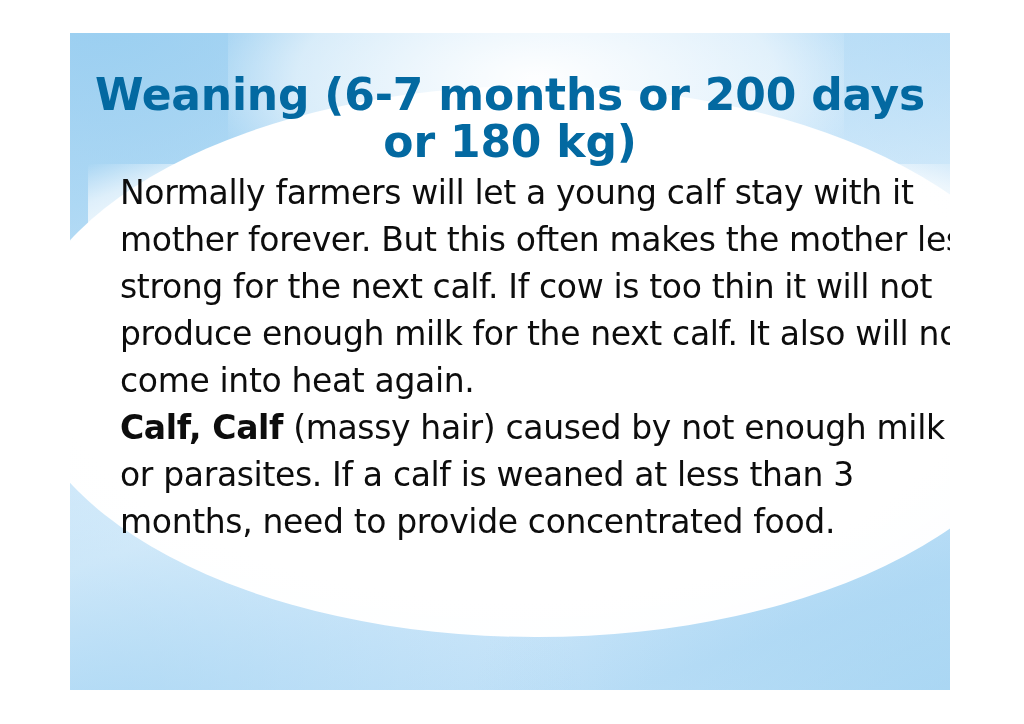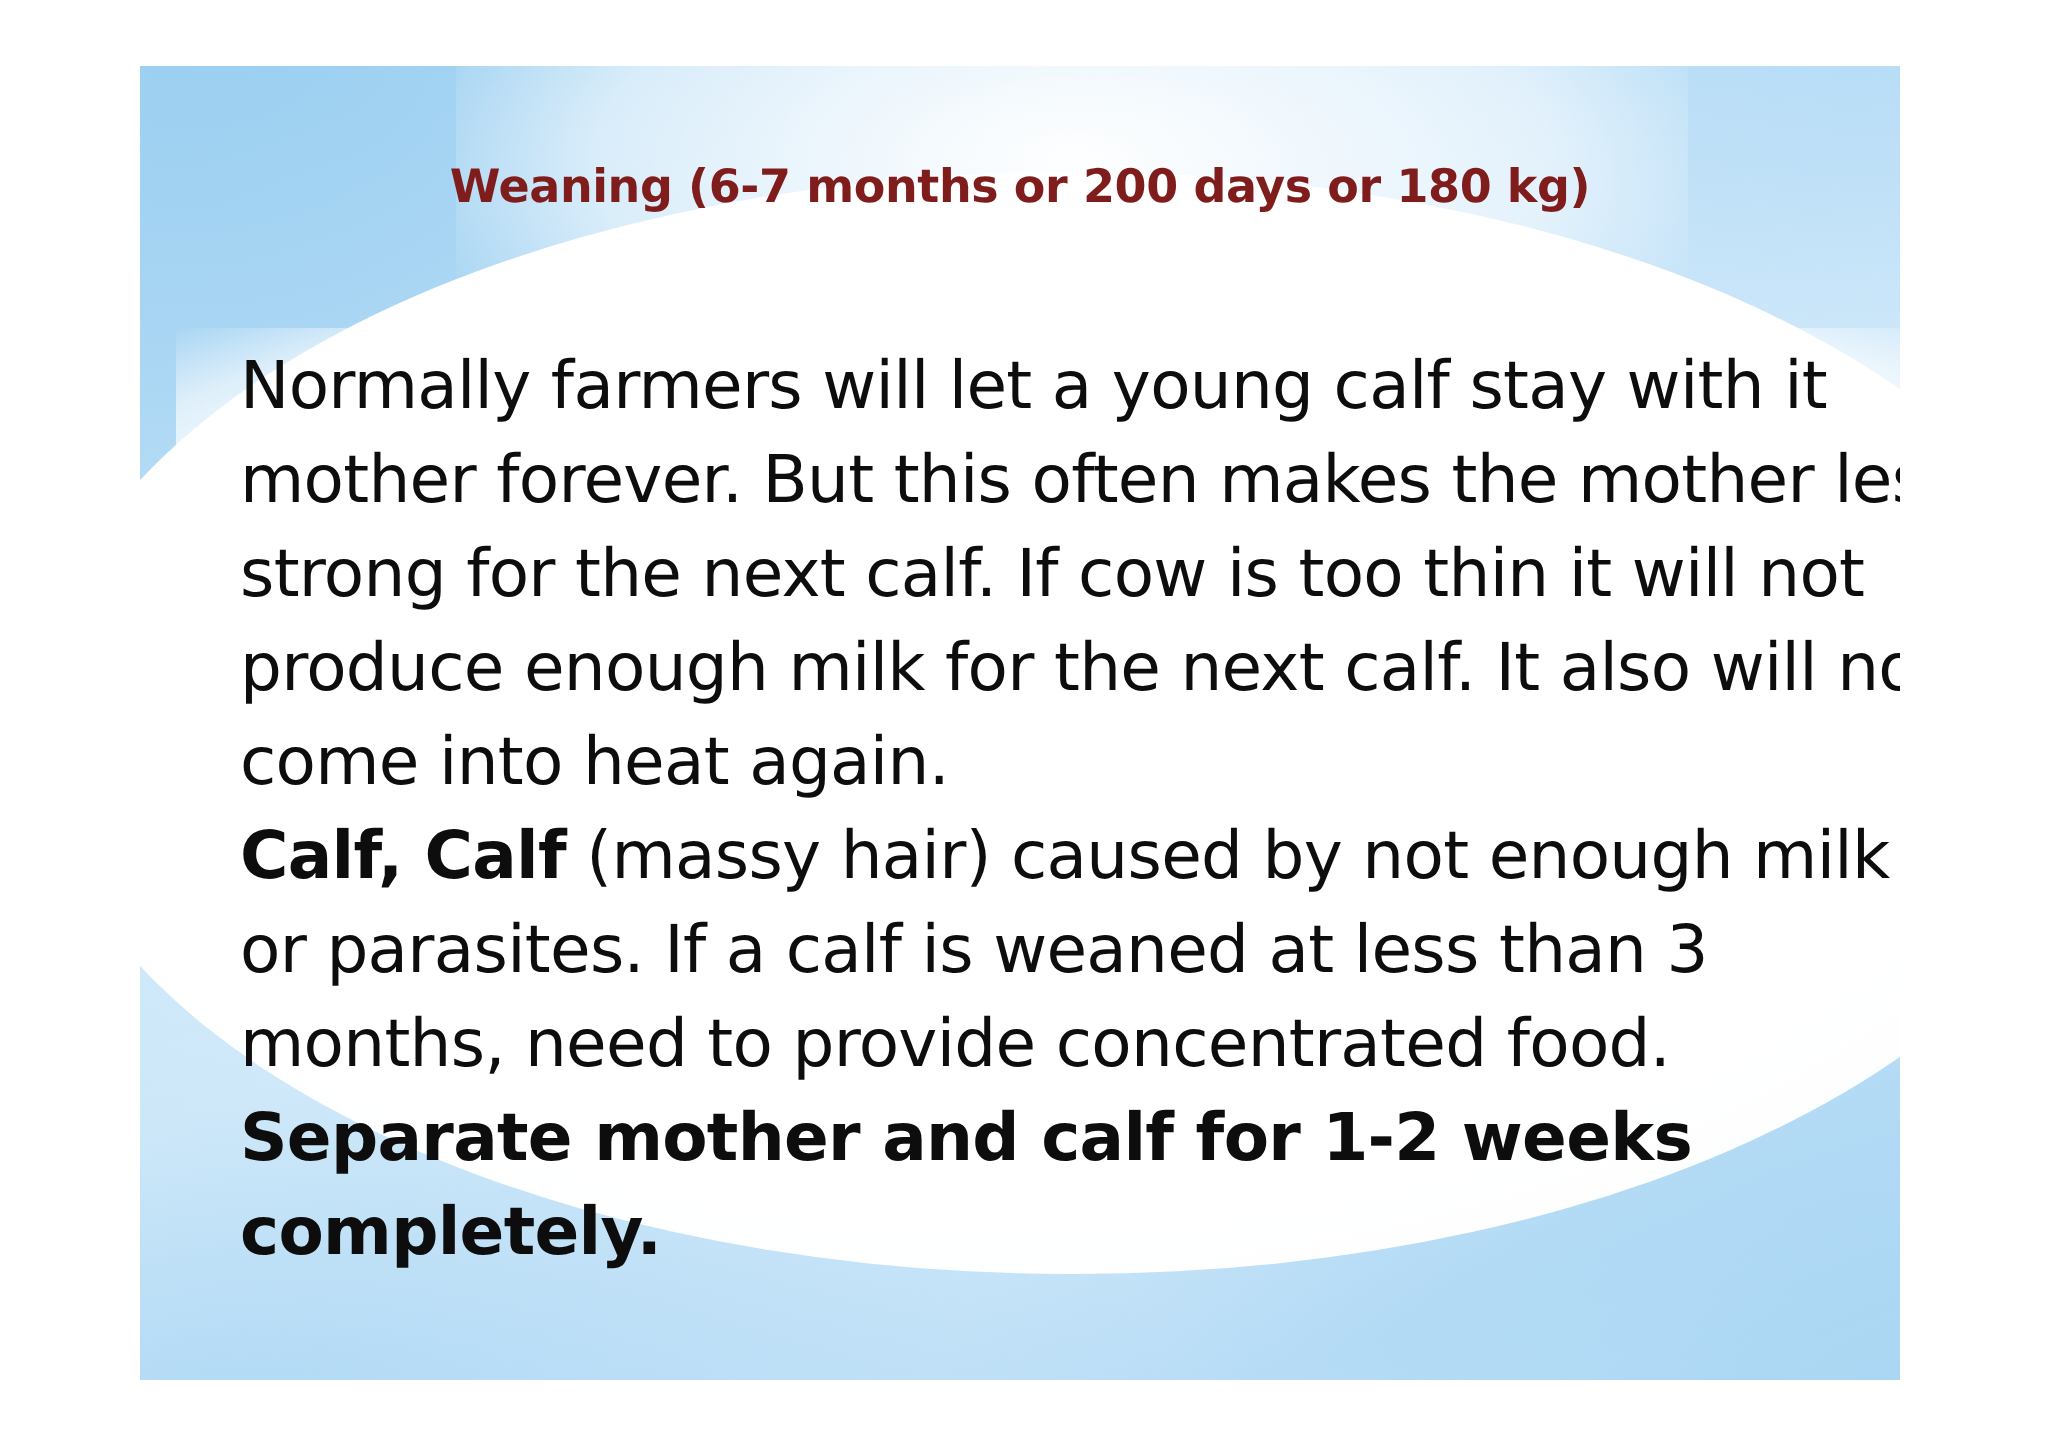--- a/index.html
+++ b/index.html
@@ -125,23 +125,23 @@
   }
 
   .slide-title {
     position: absolute;
     left: 12px;
     top: 38px;
     width: 856px;
     text-align: center;
     font-family: "DejaVu Sans", sans-serif;
     font-weight: bold;
-    font-size: 23px;
+    font-size: 44px;
     line-height: 47px;
-    color: #7f1d1d;
+    color: #0369a1;
     letter-spacing: -0.2px;
   }
 
   .body-block {
     position: absolute;
     left: 11px;
     top: 136px;
     width: 862px;
     font-family: "DejaVu Sans", sans-serif;
     font-size: 33px;
@@ -181,18 +181,17 @@
     <div class="content">
 
       <div class="slide-title">Weaning (6-7 months or 200 days or 180 kg)</div>
 
       <div class="body-block">
 
         <p class="para"><span>Normally farmers will let a young calf stay with it mother forever. But this often makes the mother less strong for the next calf. If cow is too thin it will not produce enough milk for the next calf. It also will not come into heat again.</span></p>
 
         <p class="para"><b>Calf, Calf</b><span> (massy hair) caused by not enough milk or parasites. If a calf is weaned at less than 3 months, need to provide concentrated food.</span></p>
 
-        <p class="para bold-all"><span>Separate mother and calf for 1-2 weeks completely.</span></p>
 
       </div>
     </div>
   </div>
 </div>
 
 </body></html>

